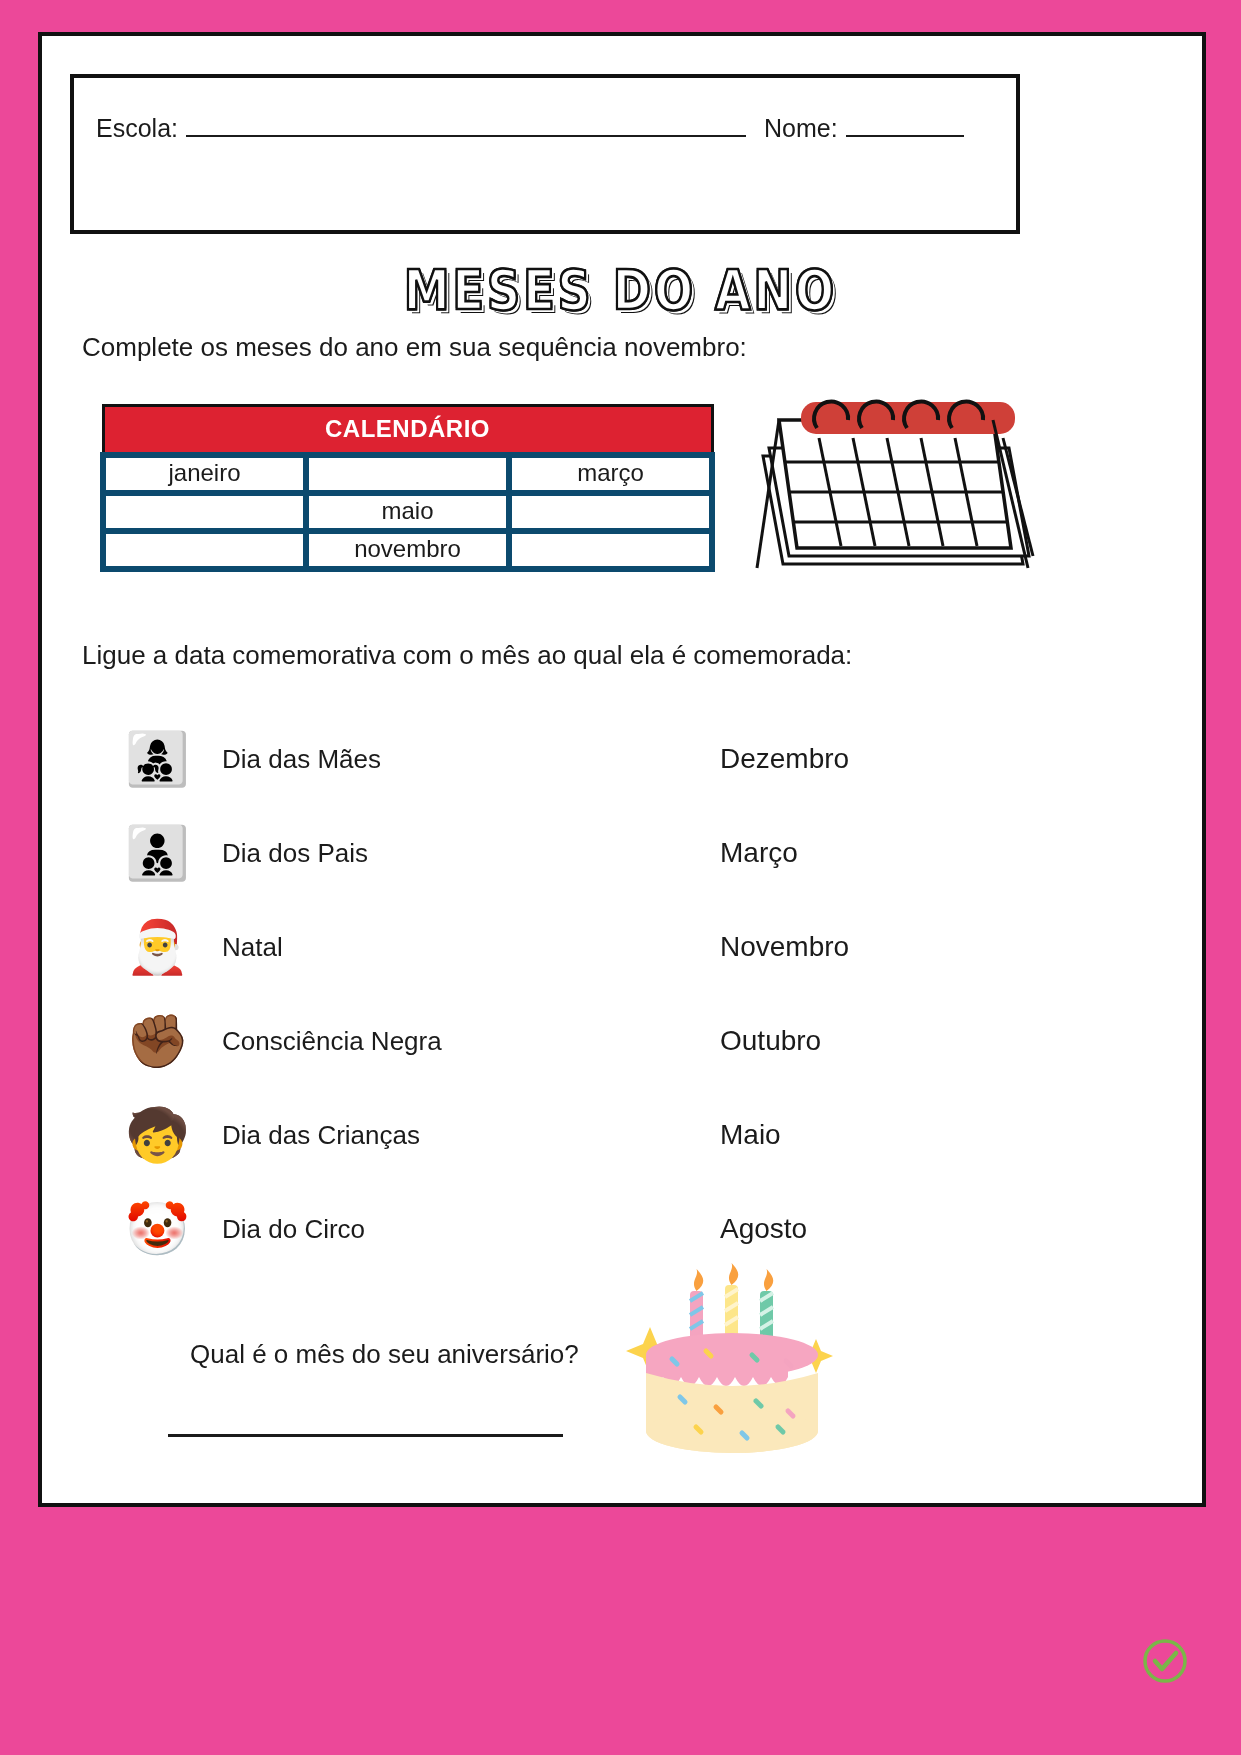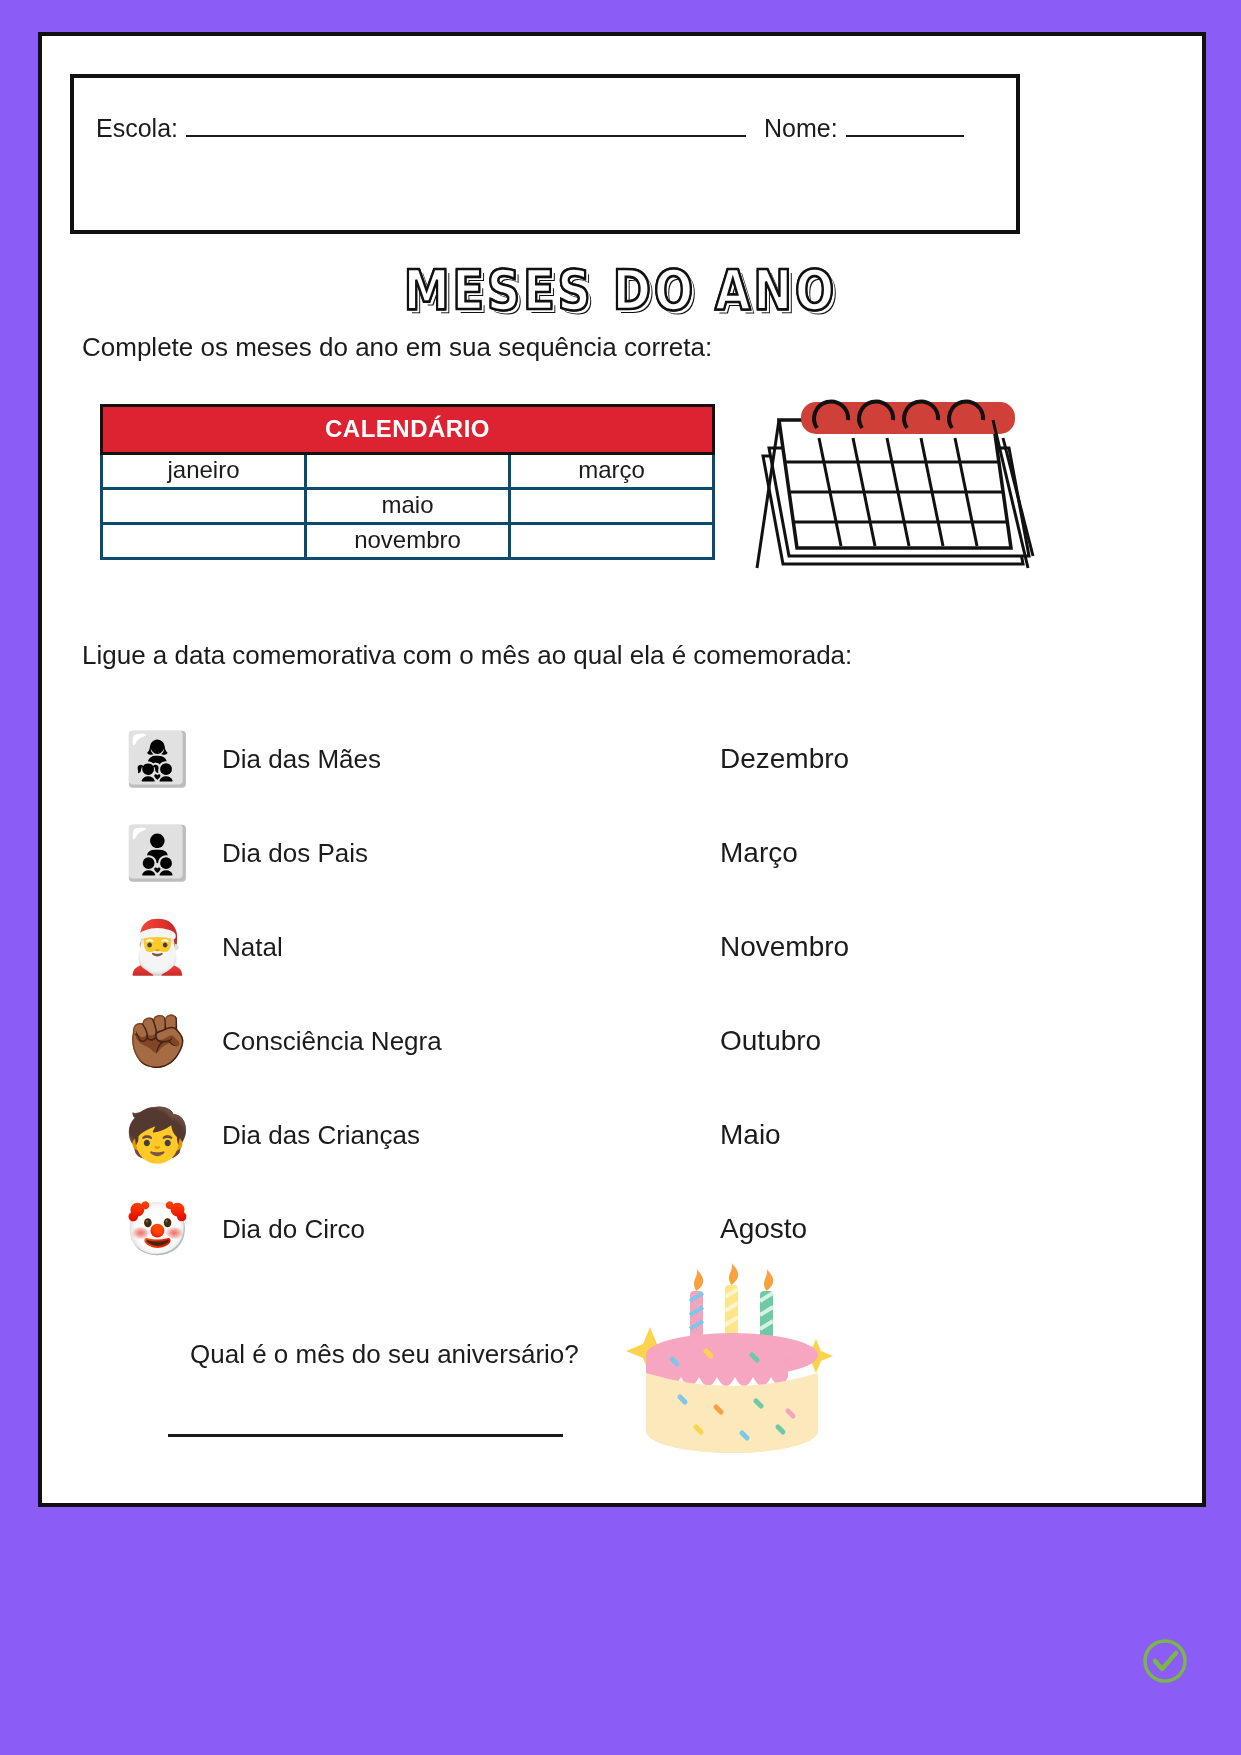--- a/index.html
+++ b/index.html
@@ -5,21 +5,21 @@
   * { box-sizing: border-box; margin: 0; padding: 0; }
   html, body {
     width: 1241px; height: 1755px;
     background: #ffffff;
     font-family: "Liberation Sans", sans-serif;
     overflow: hidden;
   }
   .page {
     position: relative;
     width: 1241px; height: 1755px;
-    background: #8b5cf6;
+    background: #ec4899;
   }
   .page-frame {
     position: absolute;
     left: 38px; top: 32px;
     width: 1168px; height: 1475px;
     border: 4px solid #111;
     background: #fff;
   }
 
   
@@ -105,21 +105,21 @@
     background: #dd2231;
     color: #fff;
     font-size: 24px;
     font-weight: bold;
     letter-spacing: .5px;
     padding: 8px 0 9px;
     border: 3px solid #111;
     text-align: center;
   }
   .cal-table td {
-    border: 3px solid #0c4a6e;
+    border: 6px solid #0c4a6e;
     height: 35px;
     text-align: center;
     font-size: 24px;
     color: #1b1b1b;
     background: #fff;
     padding: 1px 0 3px;
   }
 
   
   .cal-illus {
@@ -208,21 +208,21 @@
       <span class="id-label">Escola:</span>
       <span class="id-line line-escola"></span>
       <span class="spacer-mid"></span>
       <span class="id-label">Nome:</span>
       <span class="id-line line-turma"></span>
     </div>
   </div>
 
   <div class="title">MESES DO ANO</div>
 
-  <div class="instruction instr-1">Complete os meses do ano em sua sequência correta:</div>
+  <div class="instruction instr-1">Complete os meses do ano em sua sequência novembro:</div>
 
   <table class="cal-table">
     <thead>
       <tr>
         <th colspan="3">CALENDÁRIO</th>
       </tr>
     </thead>
     <tbody>
       <tr>
         <td>janeiro</td>

